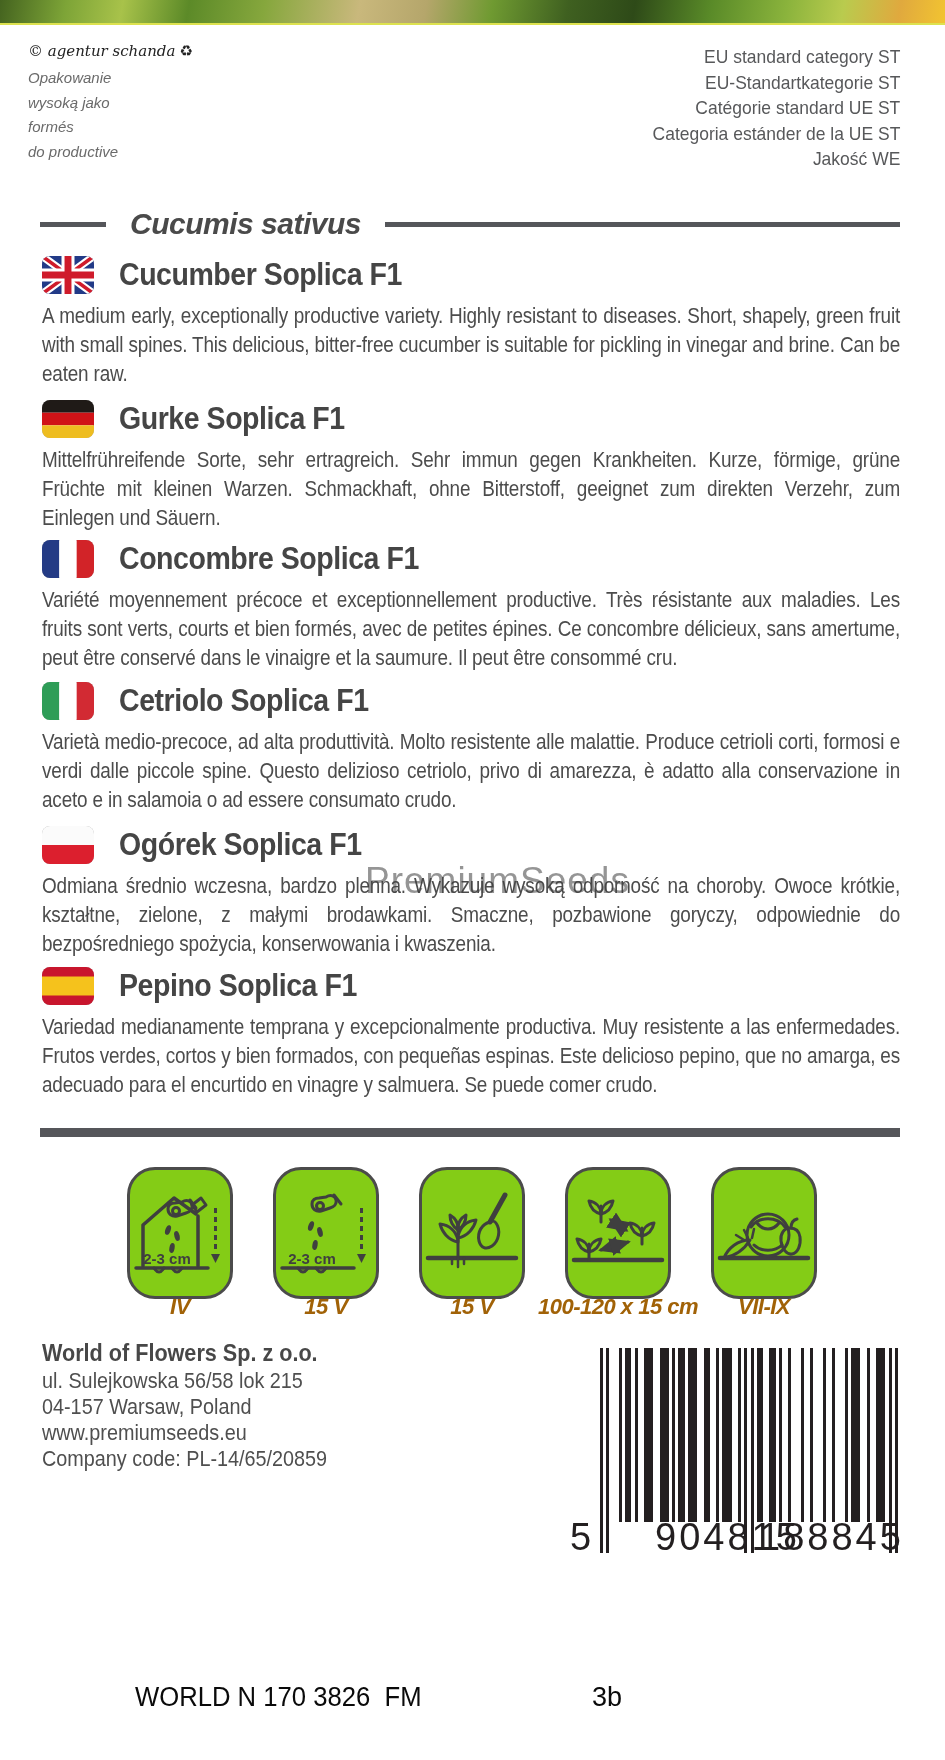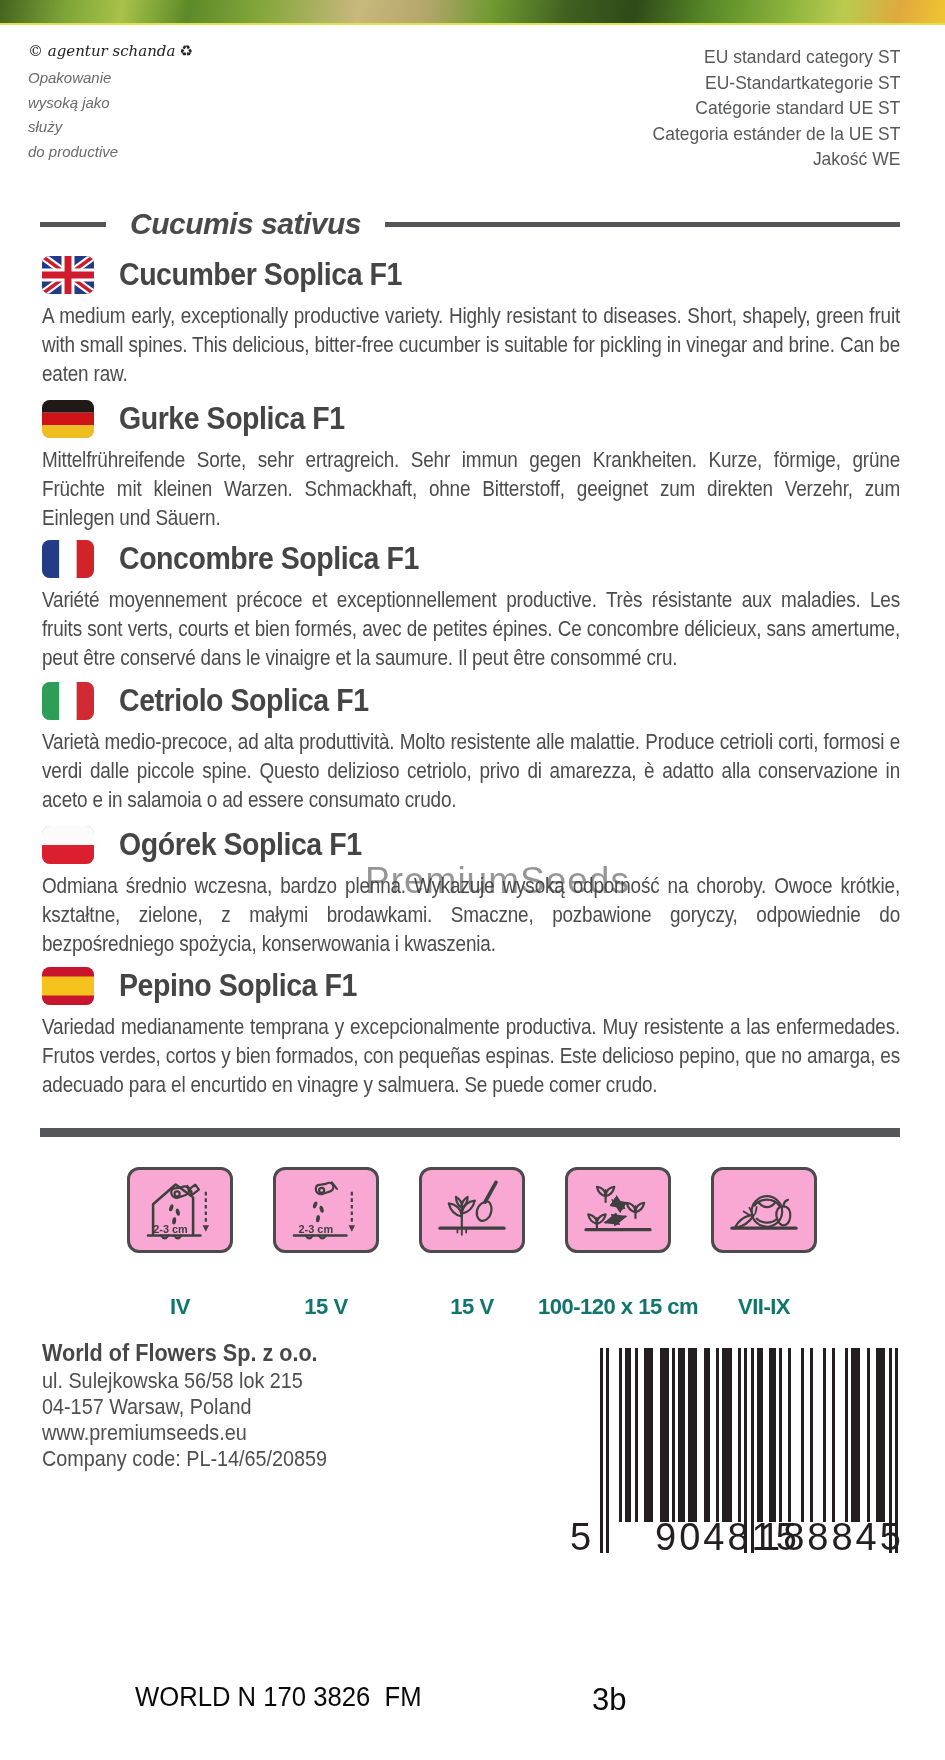--- a/index.html
+++ b/index.html
@@ -41,59 +41,59 @@
   .lang-body{margin:7px 0 0 0;font-size:21.5px;line-height:29px;color:#4c4c4c;
              text-align:justify;width:975px;transform:scaleX(0.88);transform-origin:0 0;
              letter-spacing:-0.2px;}
 
   .watermark{position:absolute;left:365px;top:860px;font-size:37px;color:#404040;
              opacity:0.55;letter-spacing:1px;}
 
   
   .gray-bar{position:absolute;top:1128px;left:40px;width:860px;height:9px;background:#55565a;}
   .icons{position:absolute;top:1167px;left:127px;display:flex;gap:40px;}
-  .icon-box{width:106px;height:86px;border:3px solid #4b4b4b;border-radius:12px;
-            box-sizing:border-box;background:#f9a8d4;}
+  .icon-box{width:106px;height:132px;border:3px solid #4b4b4b;border-radius:28px;
+            box-sizing:border-box;background:#84cc16;}
   .icon-box svg{display:block;width:100%;height:100%;}
   .icon-labels{position:absolute;top:1294px;left:127px;display:flex;gap:40px;}
   .icon-label{width:106px;display:flex;justify-content:center;font-weight:bold;font-size:22px;
-              color:#0f766e;white-space:nowrap;letter-spacing:-0.5px;}
+              color:#a16207;white-space:nowrap;letter-spacing:-0.5px;font-style:italic;}
 
   
   .company{position:absolute;left:42px;top:1338px;transform:scaleX(0.9);transform-origin:0 0;}
   .company .name{font-size:24px;font-weight:bold;line-height:30px;color:#474747;}
   .company .line{font-size:22px;line-height:26px;color:#4f4f4f;}
 
   .barcode{position:absolute;left:570px;top:1348px;width:330px;height:215px;}
   .barcode .bars{position:absolute;left:30px;top:0;}
   .bc-digit{position:absolute;top:168px;font-size:38px;color:#231f20;letter-spacing:2px;}
   .bc-5{left:0;}
   .bc-l{left:42px;width:127px;text-align:center;letter-spacing:3px;margin-left:43px;}
   .bc-r{left:189px;width:127px;text-align:center;letter-spacing:3px;}
 
   
   .footer-batch{position:absolute;left:135px;top:1682px;font-size:27px;color:#0a0a0a;
                 white-space:pre;transform:scaleX(0.95);transform-origin:0 0;}
-  .footer-code{position:absolute;left:592px;top:1682px;font-size:31px;color:#0a0a0a;}
+  .footer-code{position:absolute;left:592px;top:1682px;font-size:27px;color:#0a0a0a;}
 </style>
 </head>
 <body>
 
 <div class="page">
 
   <div class="photo-strip"></div>
 
   <div class="credit">
     <span>© agentur schanda</span><span class="sym">♻</span>
   </div>
 
   <div class="left-notes">
     <div>Opakowanie</div>
     <div>wysoką jako</div>
-    <div>służy</div>
+    <div>formés</div>
     <div>do productive</div>
   </div>
 
   <div class="right-notes">
     <div>EU standard category ST</div>
     <div>EU-Standartkategorie ST</div>
     <div>Catégorie standard UE ST</div>
     <div>Categoria estánder de la UE ST</div>
     <div>Jakość WE</div>
   </div>

